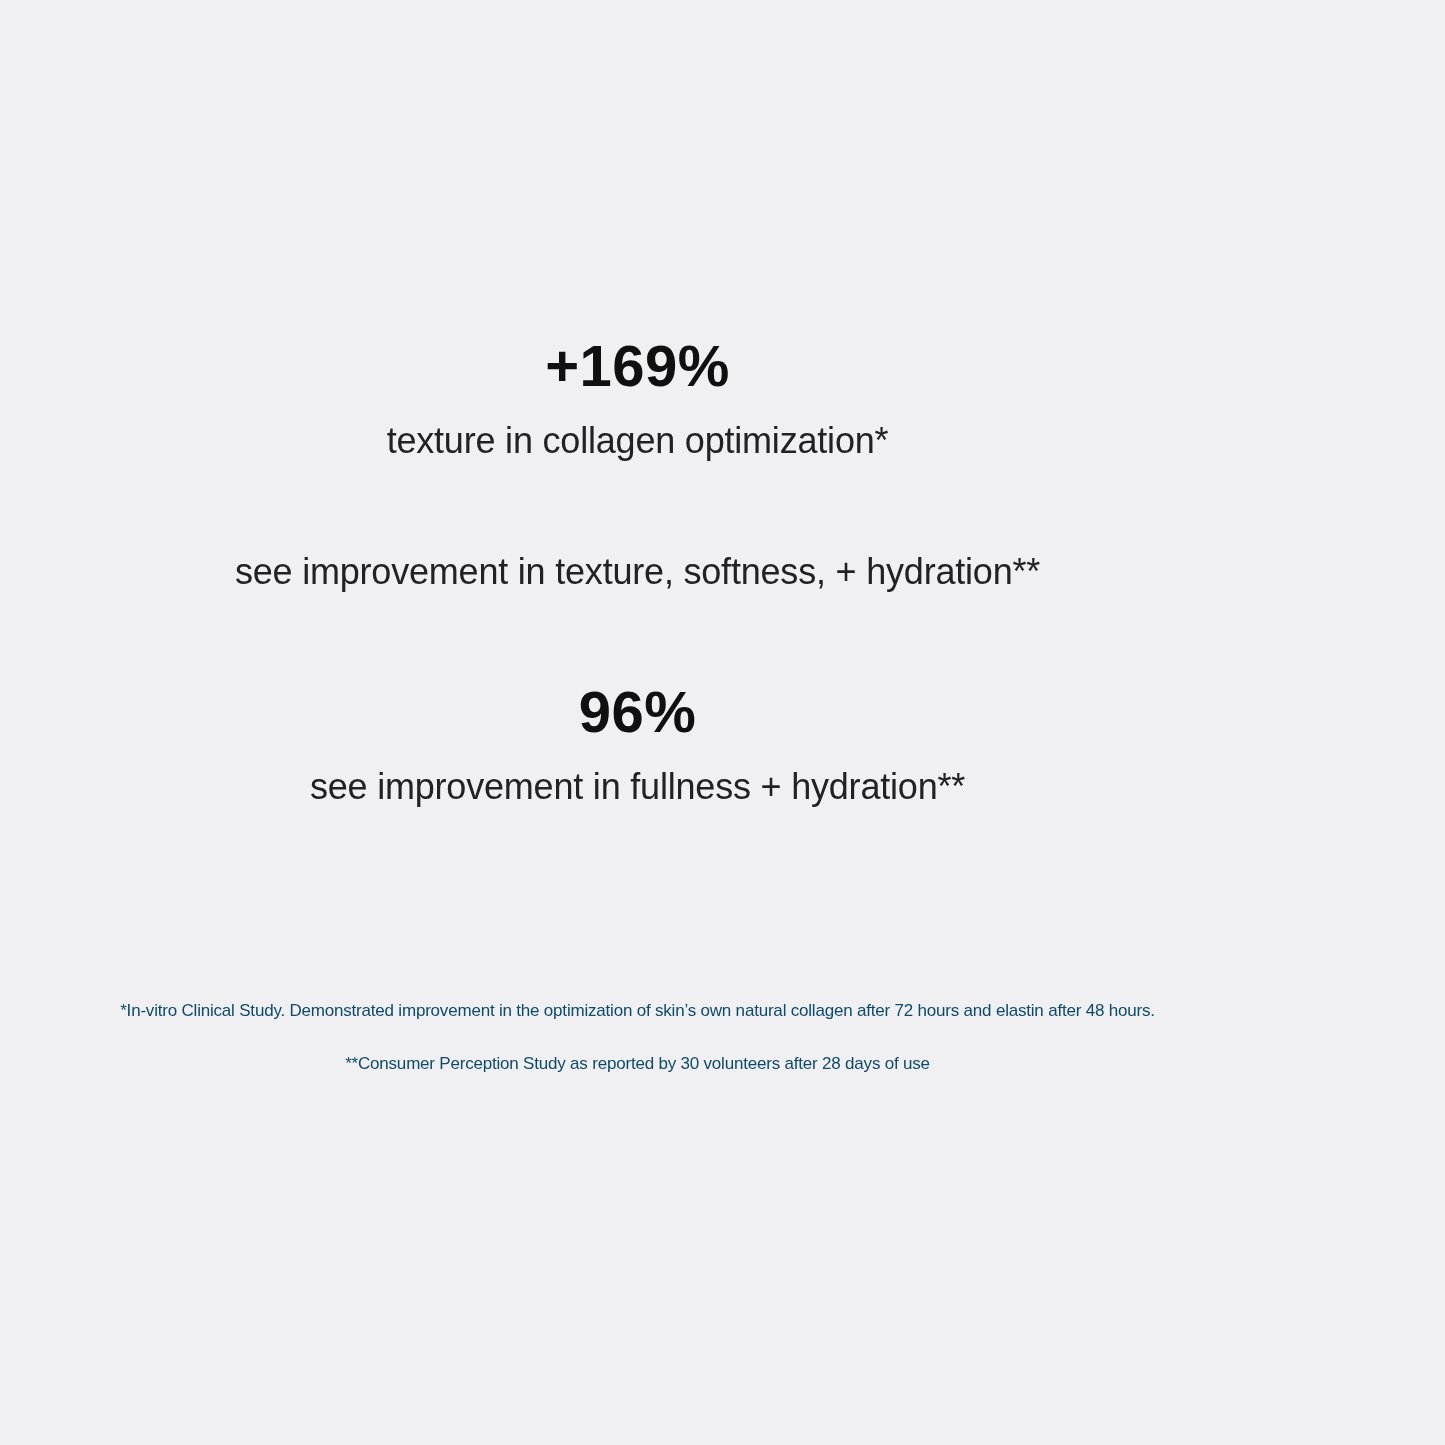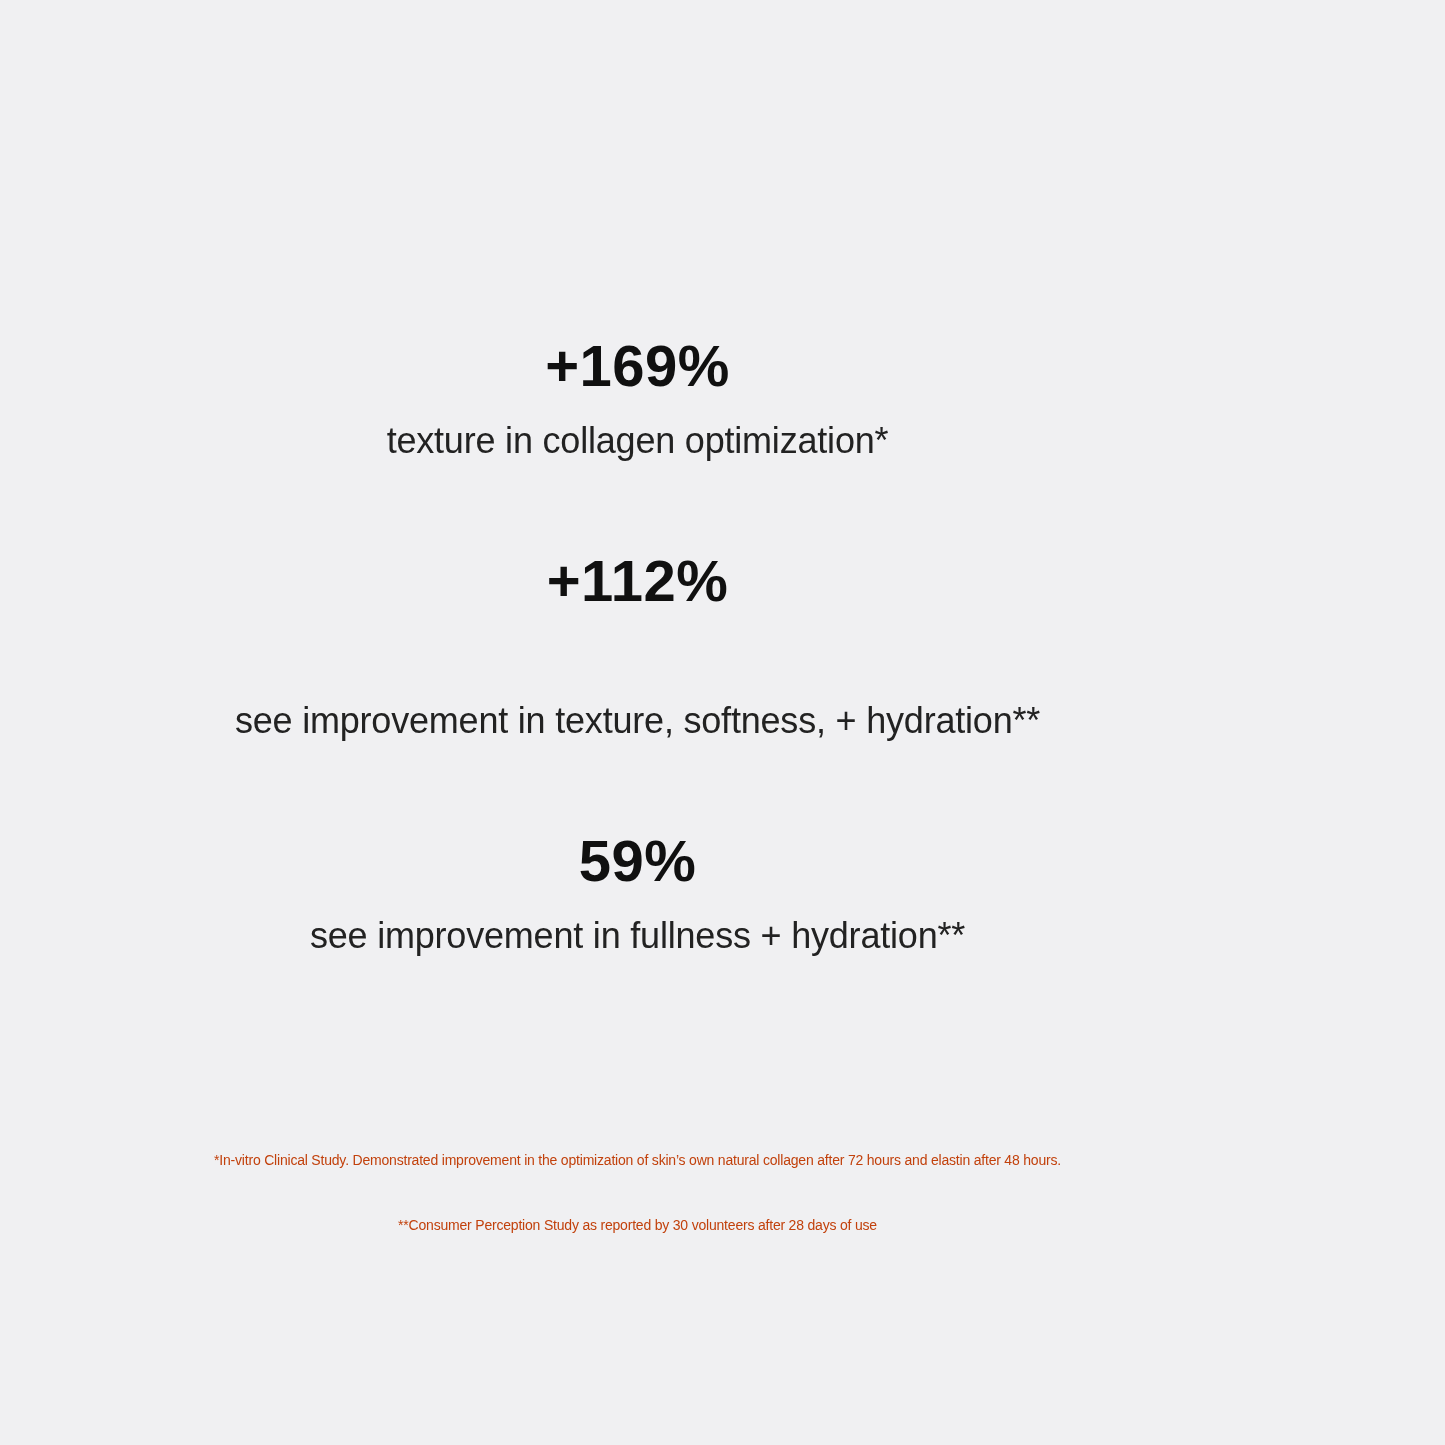--- a/index.html
+++ b/index.html
@@ -38,49 +38,48 @@
     line-height: 44px;
     font-weight: 400;
     letter-spacing: -0.2px;
     color: #222222;
   }
   .footnotes {
     margin-top: 190px;
   }
   .footnote {
     margin: 0;
-    font-size: 14px;
+    font-size: 17px;
     line-height: 24px;
     letter-spacing: -0.2px;
-    color: #c2410c;
+    color: #0c4a6e;
   }
   .footnote + .footnote {
-    margin-top: 41px;
+    margin-top: 29px;
   }
 </style>
 </head>
 <body>
 
 <main class="page">
 
   <section class="stat">
     <h2 class="stat-value">+169%</h2>
     <p class="stat-label">texture in collagen optimization*</p>
   </section>
 
   <section class="stat">
-    <h2 class="stat-value">+112%</h2>
   </section>
 
   <section class="stat">
     <p class="stat-label">see improvement in texture, softness, + hydration**</p>
   </section>
 
   <section class="stat">
-    <h2 class="stat-value">59%</h2>
+    <h2 class="stat-value">96%</h2>
     <p class="stat-label">see improvement in fullness + hydration**</p>
   </section>
 
   <footer class="footnotes">
     <p class="footnote">*In-vitro Clinical Study. Demonstrated improvement in the optimization of skin’s own natural collagen after 72 hours and elastin after 48 hours.</p>
     <p class="footnote">**Consumer Perception Study as reported by 30 volunteers after 28 days of use</p>
   </footer>
 
 </main>
 

